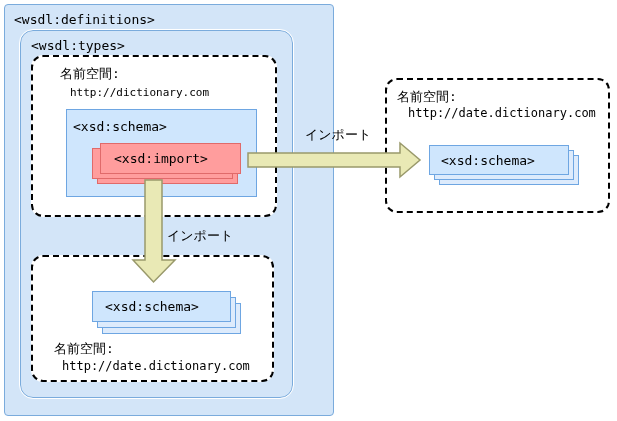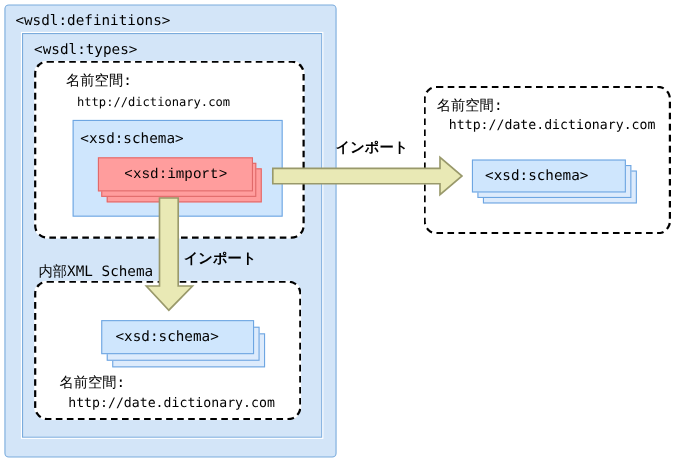--- a/index.html
+++ b/index.html
@@ -10,37 +10,37 @@
     --stack-back-fill:#ddebfc;
     --import-fill:#ff9d9d;
     --import-border:#e06a6a;
     --arrow-fill:#e9e9b5;
     --arrow-border:#99996b;
   }
   *{margin:0;padding:0;box-sizing:border-box;}
   body{background:#fff;font-family:"DejaVu Sans Mono","Liberation Mono",monospace;color:#000;}
   .canvas{position:relative;width:617px;height:421px;background:#fff;overflow:hidden;}
   .txt{position:absolute;font-size:13px;line-height:15px;white-space:nowrap;}
-  .outer-box{position:absolute;left:4px;top:4px;width:302px;height:412px;
+  .outer-box{position:absolute;left:4px;top:4px;width:330px;height:412px;
     background:var(--blue-fill);border:1px solid var(--blue-border);border-radius:4px;}
   .types-box{position:absolute;left:15px;top:25px;width:273px;height:368px;
-    background:var(--blue-fill);border:1px solid var(--blue-border);outline:1px solid #ffffff;border-radius:0;}
+    background:var(--blue-fill);border:1px solid var(--blue-border);outline:1px solid #ffffff;border-radius:13px;}
   .dashed-box{position:absolute;background:#ffffff;border:2px dashed #000;border-radius:12px;text-align:right;}
   .upper-dashed{left:10px;top:24px;width:246px;height:162px;}
   .lower-dashed{left:10px;top:224px;width:243px;height:127px;}
   .ext-dashed{left:385px;top:78px;width:225px;height:135px;}
   .schema-box{position:absolute;left:33px;top:52px;width:191px;height:88px;
     background:var(--schema-fill);border:1px solid var(--schema-border);}
   .stack{position:absolute;}
   .stack .layer{position:absolute;border:1px solid var(--schema-border);background:var(--stack-back-fill);}
   .stack .front{display:flex;align-items:center;background:var(--schema-fill);z-index:2;font-size:13px;}
   .stack.red .layer{border-color:var(--import-border);background:var(--import-fill);}
   .stack.red .front{background:var(--import-fill);}
   .arrows{position:absolute;left:0;top:0;z-index:5;pointer-events:none;}
-  .arrow-label{z-index:6;font-weight:bold;}
+  .arrow-label{z-index:6;}
 </style>
 </head>
 <body>
 
 <div class="canvas">
 
   <div class="outer-box">
     <div class="txt" style="left:9px;top:7px;">&lt;wsdl:definitions&gt;</div>
 
     <div class="types-box">
@@ -49,26 +49,25 @@
       <div class="dashed-box upper-dashed">
         <div class="txt" style="left:27px;top:9px;">名前空間:</div>
         <div class="txt" style="left:37px;top:28px;font-size:11px;">http://dictionary.com</div>
 
         <div class="schema-box">
           <div class="txt" style="left:6px;top:9px;">&lt;xsd:schema&gt;</div>
 
           <div class="stack red" style="left:20px;top:33px;width:151px;height:43px;">
             <div class="layer" style="left:10px;top:10px;width:141px;height:31px;"></div>
             <div class="layer" style="left:5px;top:5px;width:141px;height:31px;"></div>
-            <div class="layer front" style="left:2px;top:0;width:141px;height:31px;padding-left:23px;font-family:Liberation Mono, monospace;">&lt;xsd:import&gt;</div>
+            <div class="layer front" style="left:13px;top:0;width:141px;height:31px;padding-left:13px;">&lt;xsd:import&gt;</div>
           </div>
         </div>
       </div>
 
-      <div class="txt" style="left:14px;top:209px;">内部XML Schema</div>
 
       <div class="dashed-box lower-dashed">
         <div class="stack" style="left:59px;top:34px;width:149px;height:43px;">
           <div class="layer" style="left:10px;top:12px;width:139px;height:31px;"></div>
           <div class="layer" style="left:5px;top:6px;width:139px;height:31px;"></div>
           <div class="layer front" style="left:0;top:0;width:139px;height:31px;padding-left:12px;">&lt;xsd:schema&gt;</div>
         </div>
         <div class="txt" style="left:21px;top:84px;">名前空間:</div>
         <div class="txt" style="left:29px;top:102px;font-size:12px;">http://date.dictionary.com</div>
       </div>

